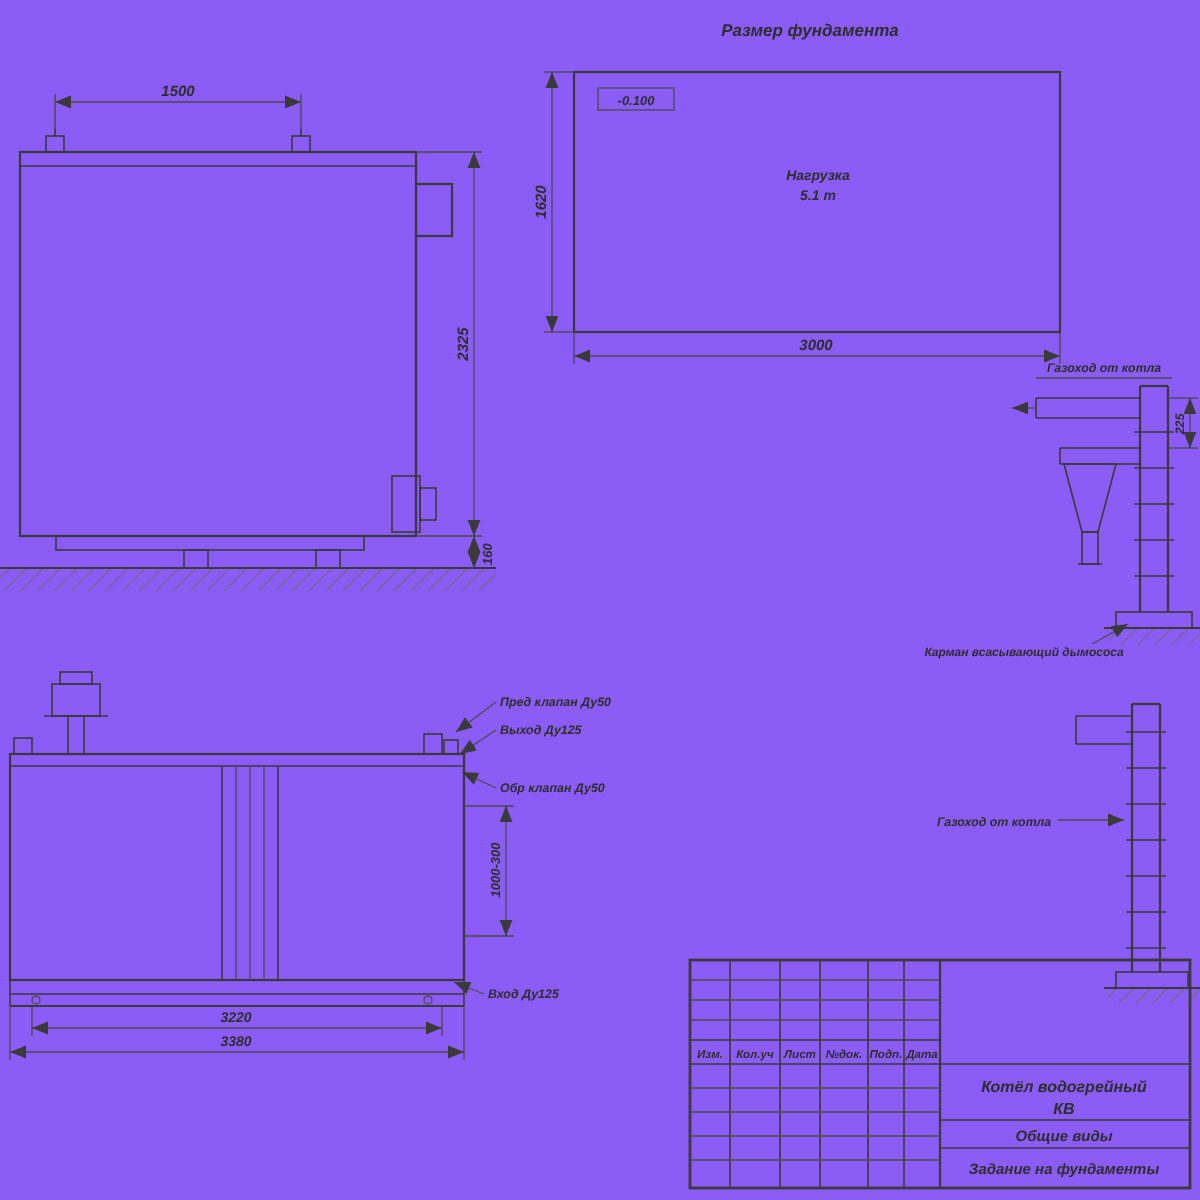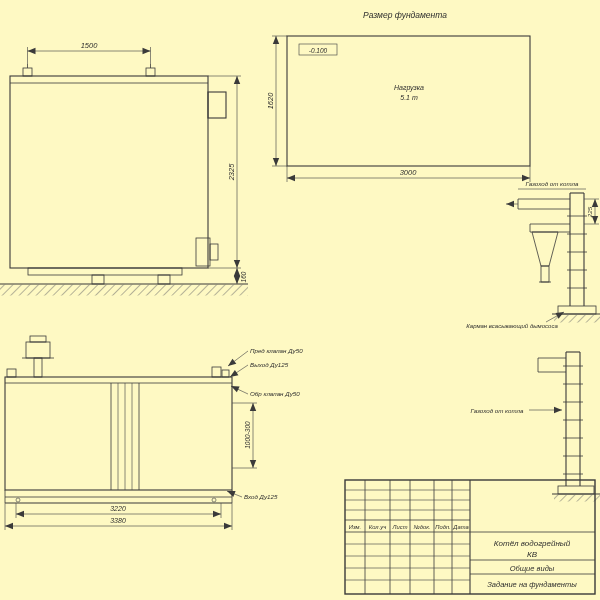--- a/index.html
+++ b/index.html
@@ -1,17 +1,17 @@
 <!DOCTYPE html>
 <html><head>
 <meta charset="utf-8">
 <style>
   html,body{margin:0;padding:0;background:#ffffff;}
-  .stage{width:600px;height:600px;background:#fef9c3;position:relative;overflow:hidden;
-         font-family:"Liberation Sans",sans-serif;}
+  .stage{width:600px;height:600px;background:#8b5cf6;position:relative;overflow:hidden;
+         font-family:"Liberation Sans",sans-serif;font-weight:bold;}
   svg text{font-family:"Liberation Sans",sans-serif;font-style:italic;fill:#2e2e2e;}
   .ln{fill:none;stroke:#3a3a3a;stroke-width:1.1;}
   .ln2{fill:none;stroke:#3a3a3a;stroke-width:0.8;}
   .tn{fill:none;stroke:#4a4a4a;stroke-width:0.65;}
   .dimline{fill:none;stroke:#4a4a4a;stroke-width:0.65;}
 </style>
 </head>
 <body>
 
 <div class="stage">

